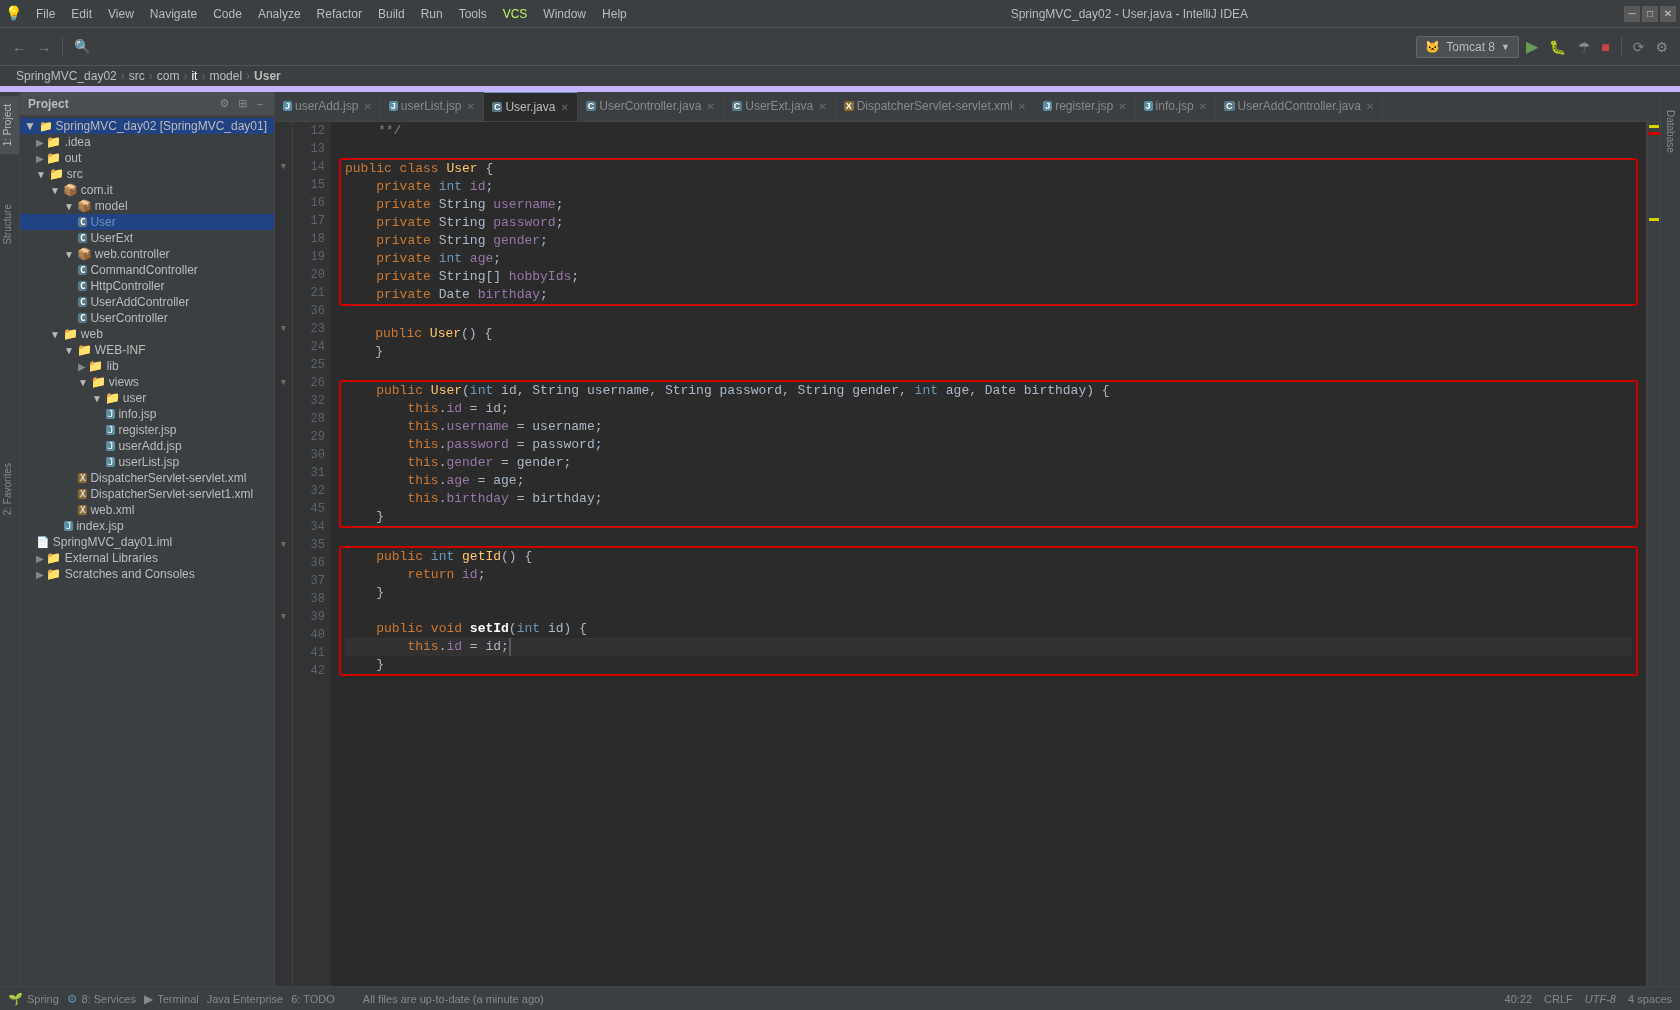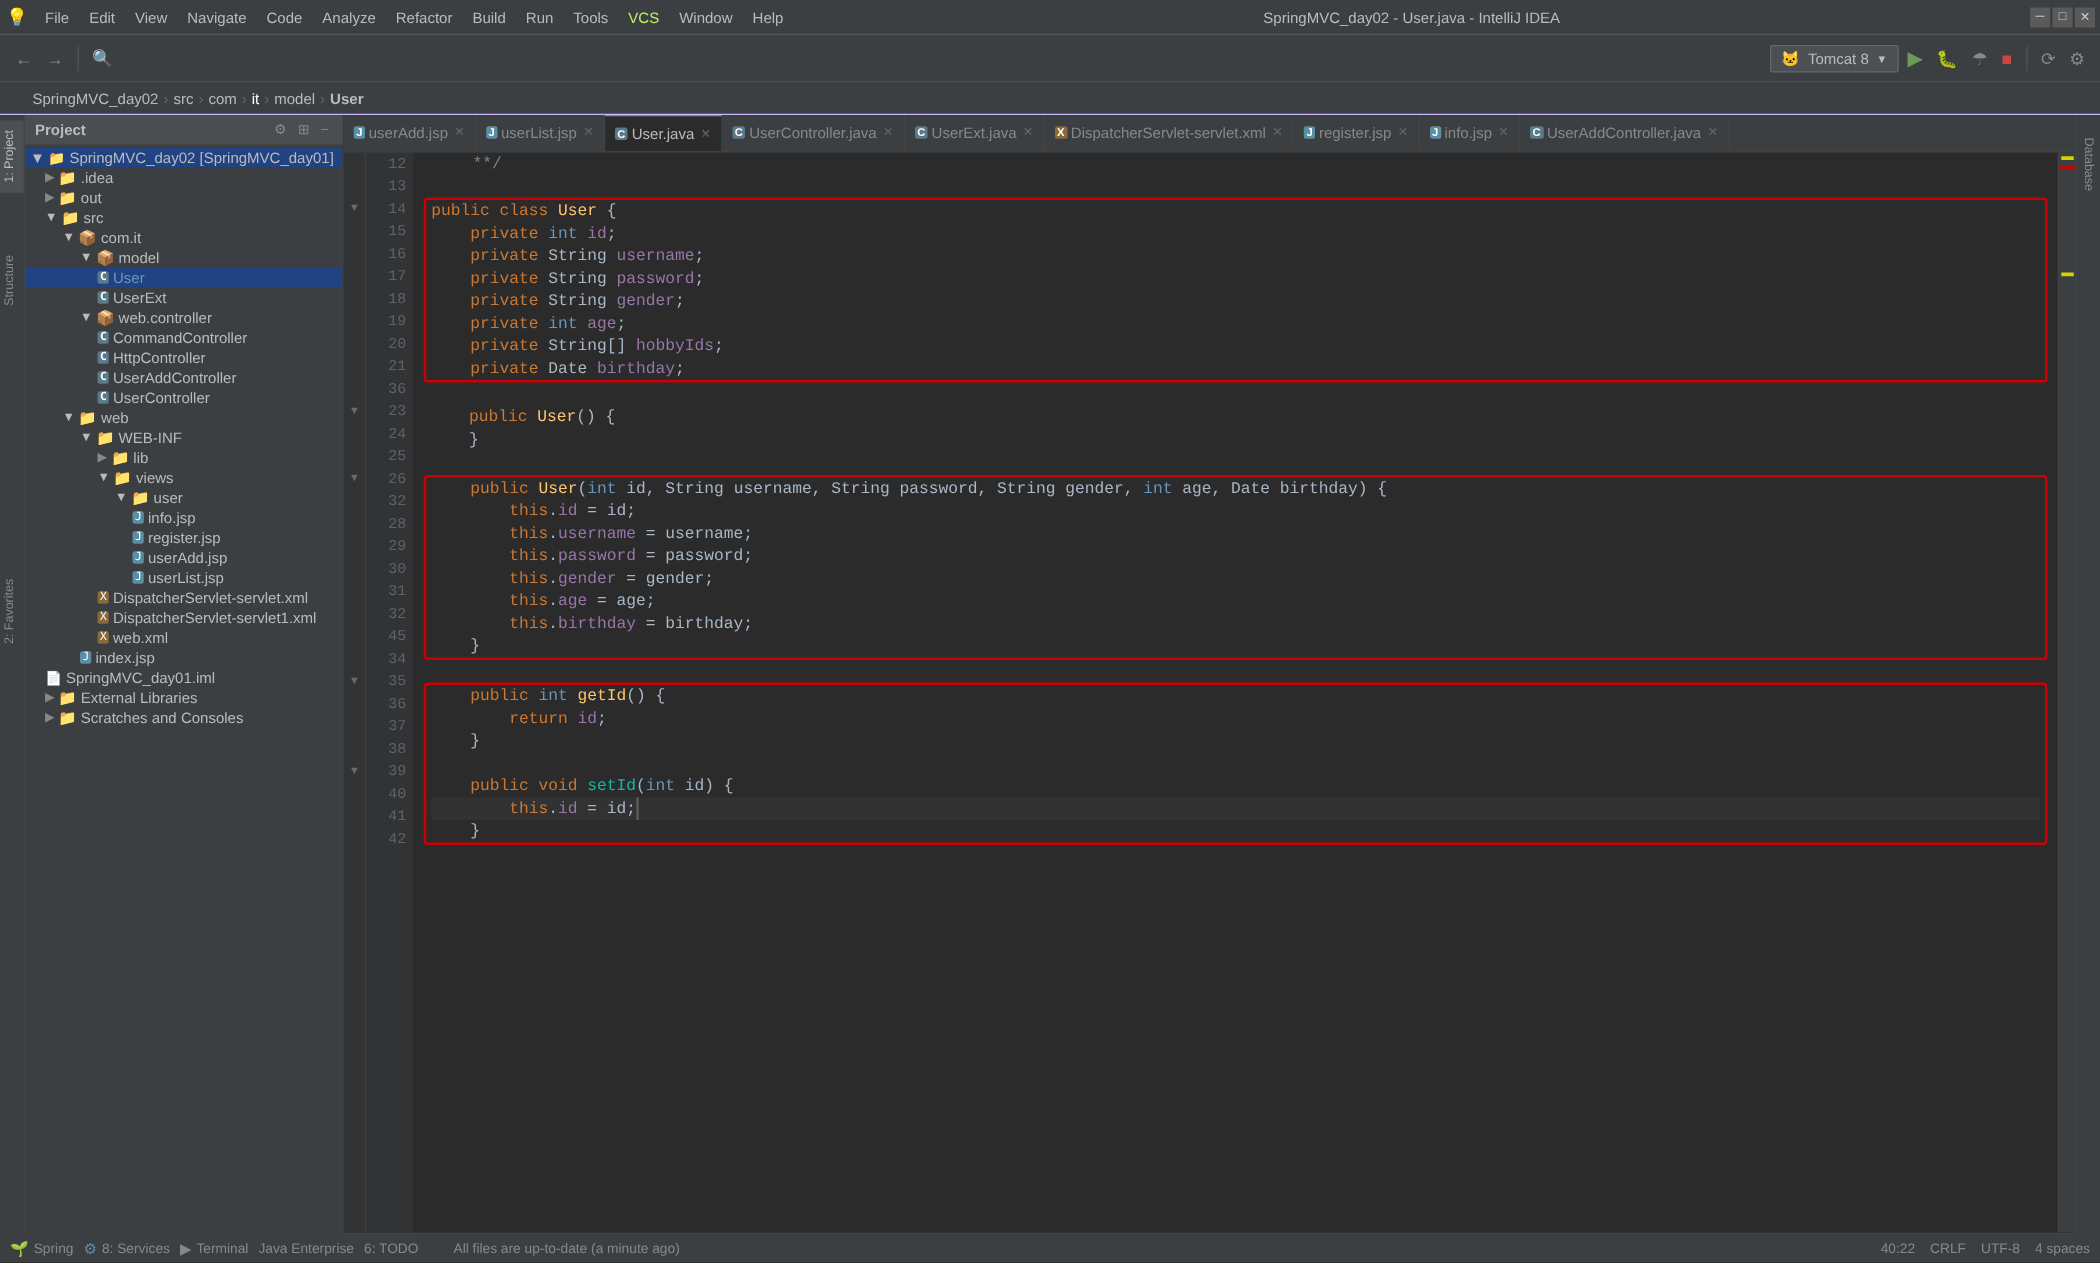--- a/index.html
+++ b/index.html
@@ -48,21 +48,21 @@
   </div>
   <button style="background:transparent;border:none;cursor:pointer;font-size:16px;color:#6a9a5a;padding:2px 4px;">▶</button>
   <button style="background:transparent;border:none;cursor:pointer;font-size:14px;color:#6a8aaa;padding:2px 4px;">🐛</button>
   <button style="background:transparent;border:none;cursor:pointer;font-size:14px;color:#888;padding:2px 4px;">☂</button>
   <button style="background:transparent;border:none;cursor:pointer;font-size:14px;color:#cc4444;padding:2px 4px;">■</button>
   <div style="width:1px;height:20px;background:#555;margin:0 4px;"></div>
   <button style="background:transparent;border:none;cursor:pointer;font-size:14px;color:#888;padding:2px 4px;">⟳</button>
   <button style="background:transparent;border:none;cursor:pointer;font-size:14px;color:#888;padding:2px 4px;">⚙</button>
 </div>
 
-<div style="background:#3c3f41;height:26px;display:flex;align-items:center;padding:0 26px;gap:4px;border-bottom:1px solid #c4b5fd;font-family:Arial,sans-serif;font-size:12px;">
+<div style="background:#3c3f41;height:26px;display:flex;align-items:center;padding:0 16px;gap:4px;border-bottom:6px solid #c4b5fd;font-family:Arial,sans-serif;font-size:12px;">
   <span style="color:#bbb;cursor:pointer;">SpringMVC_day02</span>
   <span style="color:#666;">›</span>
   <span style="color:#bbb;cursor:pointer;">src</span>
   <span style="color:#666;">›</span>
   <span style="color:#bbb;cursor:pointer;">com</span>
   <span style="color:#666;">›</span>
   <span style="color:#ffffff;cursor:pointer;">it</span>
   <span style="color:#666;">›</span>
   <span style="color:#bbb;cursor:pointer;">model</span>
   <span style="color:#666;">›</span>
@@ -493,21 +493,21 @@
             <span style="color:#a9b7c6;">        </span><span style="color:#cc7832;">return </span><span style="color:#9876aa;">id</span><span style="color:#a9b7c6;">;</span>
           </div>
 
           <div style="height:18px;white-space:pre;display:flex;align-items:center;">
             <span style="color:#a9b7c6;">    }</span>
           </div>
 
           <div style="height:18px;white-space:pre;display:flex;align-items:center;"></div>
 
           <div style="height:18px;white-space:pre;display:flex;align-items:center;">
-            <span style="color:#a9b7c6;">    </span><span style="color:#cc7832;">public </span><span style="color:#cc7832;">void </span><span style="color:#14b8a6;">setId</span><span style="color:#a9b7c6;">(</span><span style="color:#6897bb;">int </span><span style="color:#a9b7c6;">id) {</span>
+            <span style="color:#a9b7c6;">    </span><span style="color:#cc7832;">public </span><span style="color:#cc7832;">void </span><span style="color:#ffffff;font-weight:bold;">setId</span><span style="color:#a9b7c6;">(</span><span style="color:#6897bb;">int </span><span style="color:#a9b7c6;">id) {</span>
           </div>
 
           <div style="height:18px;white-space:pre;display:flex;align-items:center;background:#323232;">
             <span style="color:#a9b7c6;">        </span><span style="color:#cc7832;">this</span><span style="color:#a9b7c6;">.</span><span style="color:#9876aa;">id</span><span style="color:#a9b7c6;"> = id;</span><span style="color:#a9b7c6;background:#5a5a5a;width:2px;display:inline-block;"> </span>
           </div>
 
           <div style="height:18px;white-space:pre;display:flex;align-items:center;">
             <span style="color:#a9b7c6;">    }</span>
           </div>
         </div>
@@ -548,16 +548,16 @@
   </div>
   <div style="display:flex;align-items:center;gap:4px;">
     <span style="cursor:pointer;">6: TODO</span>
   </div>
   <div style="margin-left:20px;display:flex;align-items:center;gap:4px;">
     <span>All files are up-to-date (a minute ago)</span>
   </div>
   <div style="margin-left:auto;display:flex;align-items:flex-end;gap:12px;">
     <span style="cursor:pointer;">40:22</span>
     <span style="cursor:pointer;">CRLF</span>
-    <span style="cursor:pointer;">UTF-8</span>
+    <span style="cursor:pointer;font-style:italic;">UTF-8</span>
     <span style="cursor:pointer;">4 spaces</span>
   </div>
 </div>
 
 </body></html>

